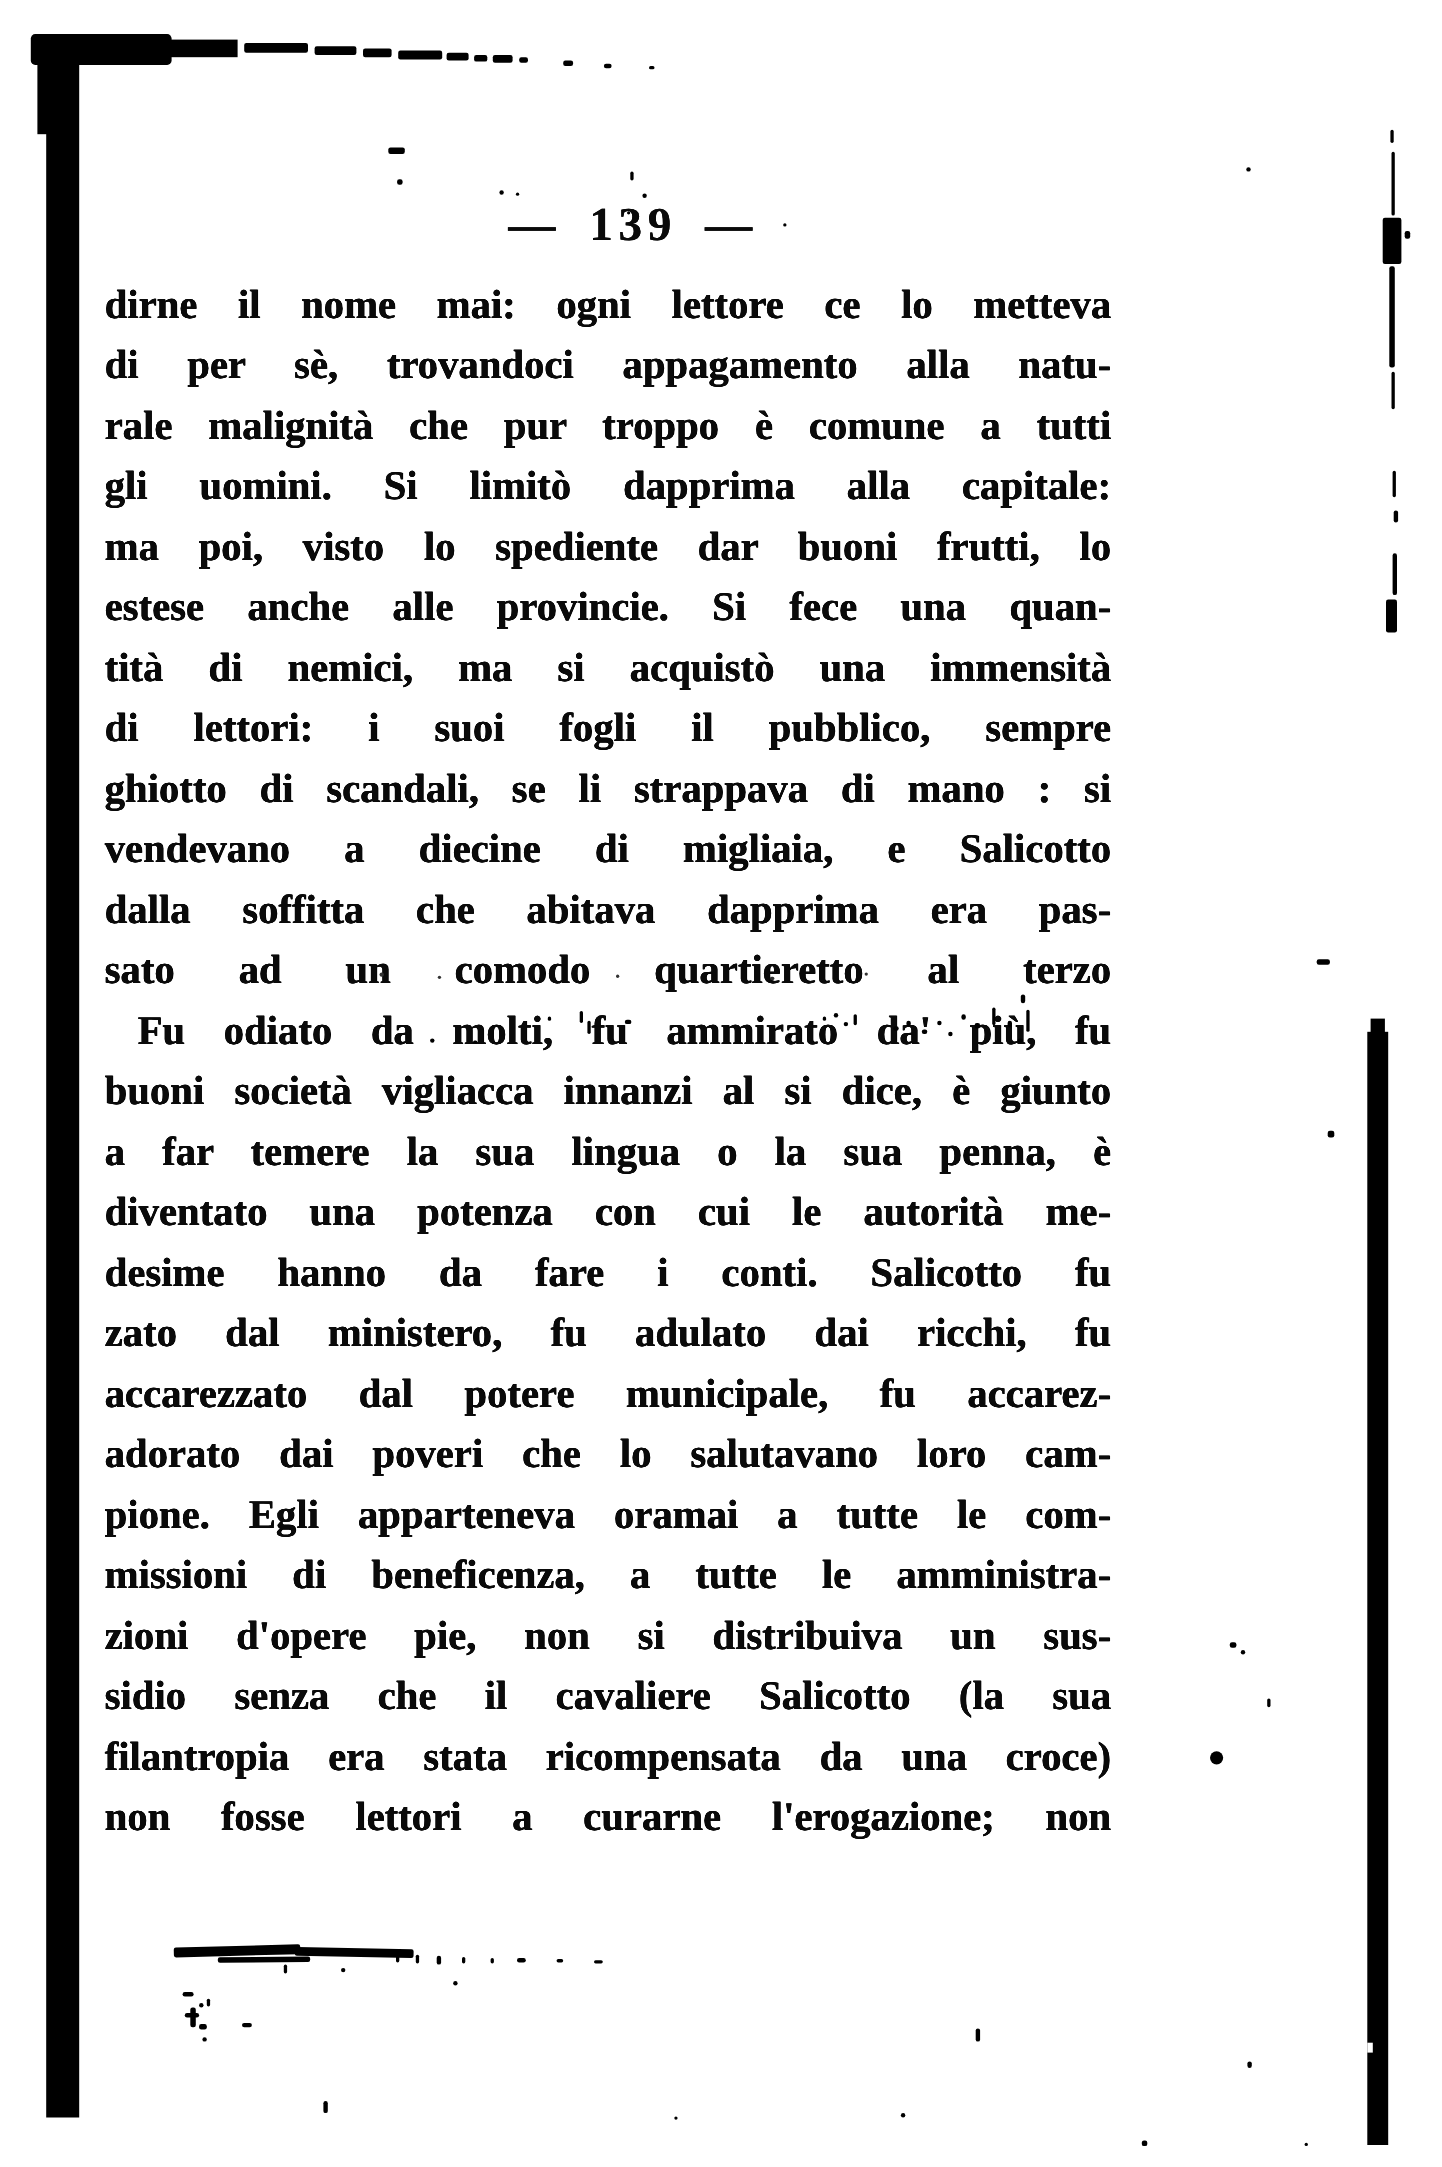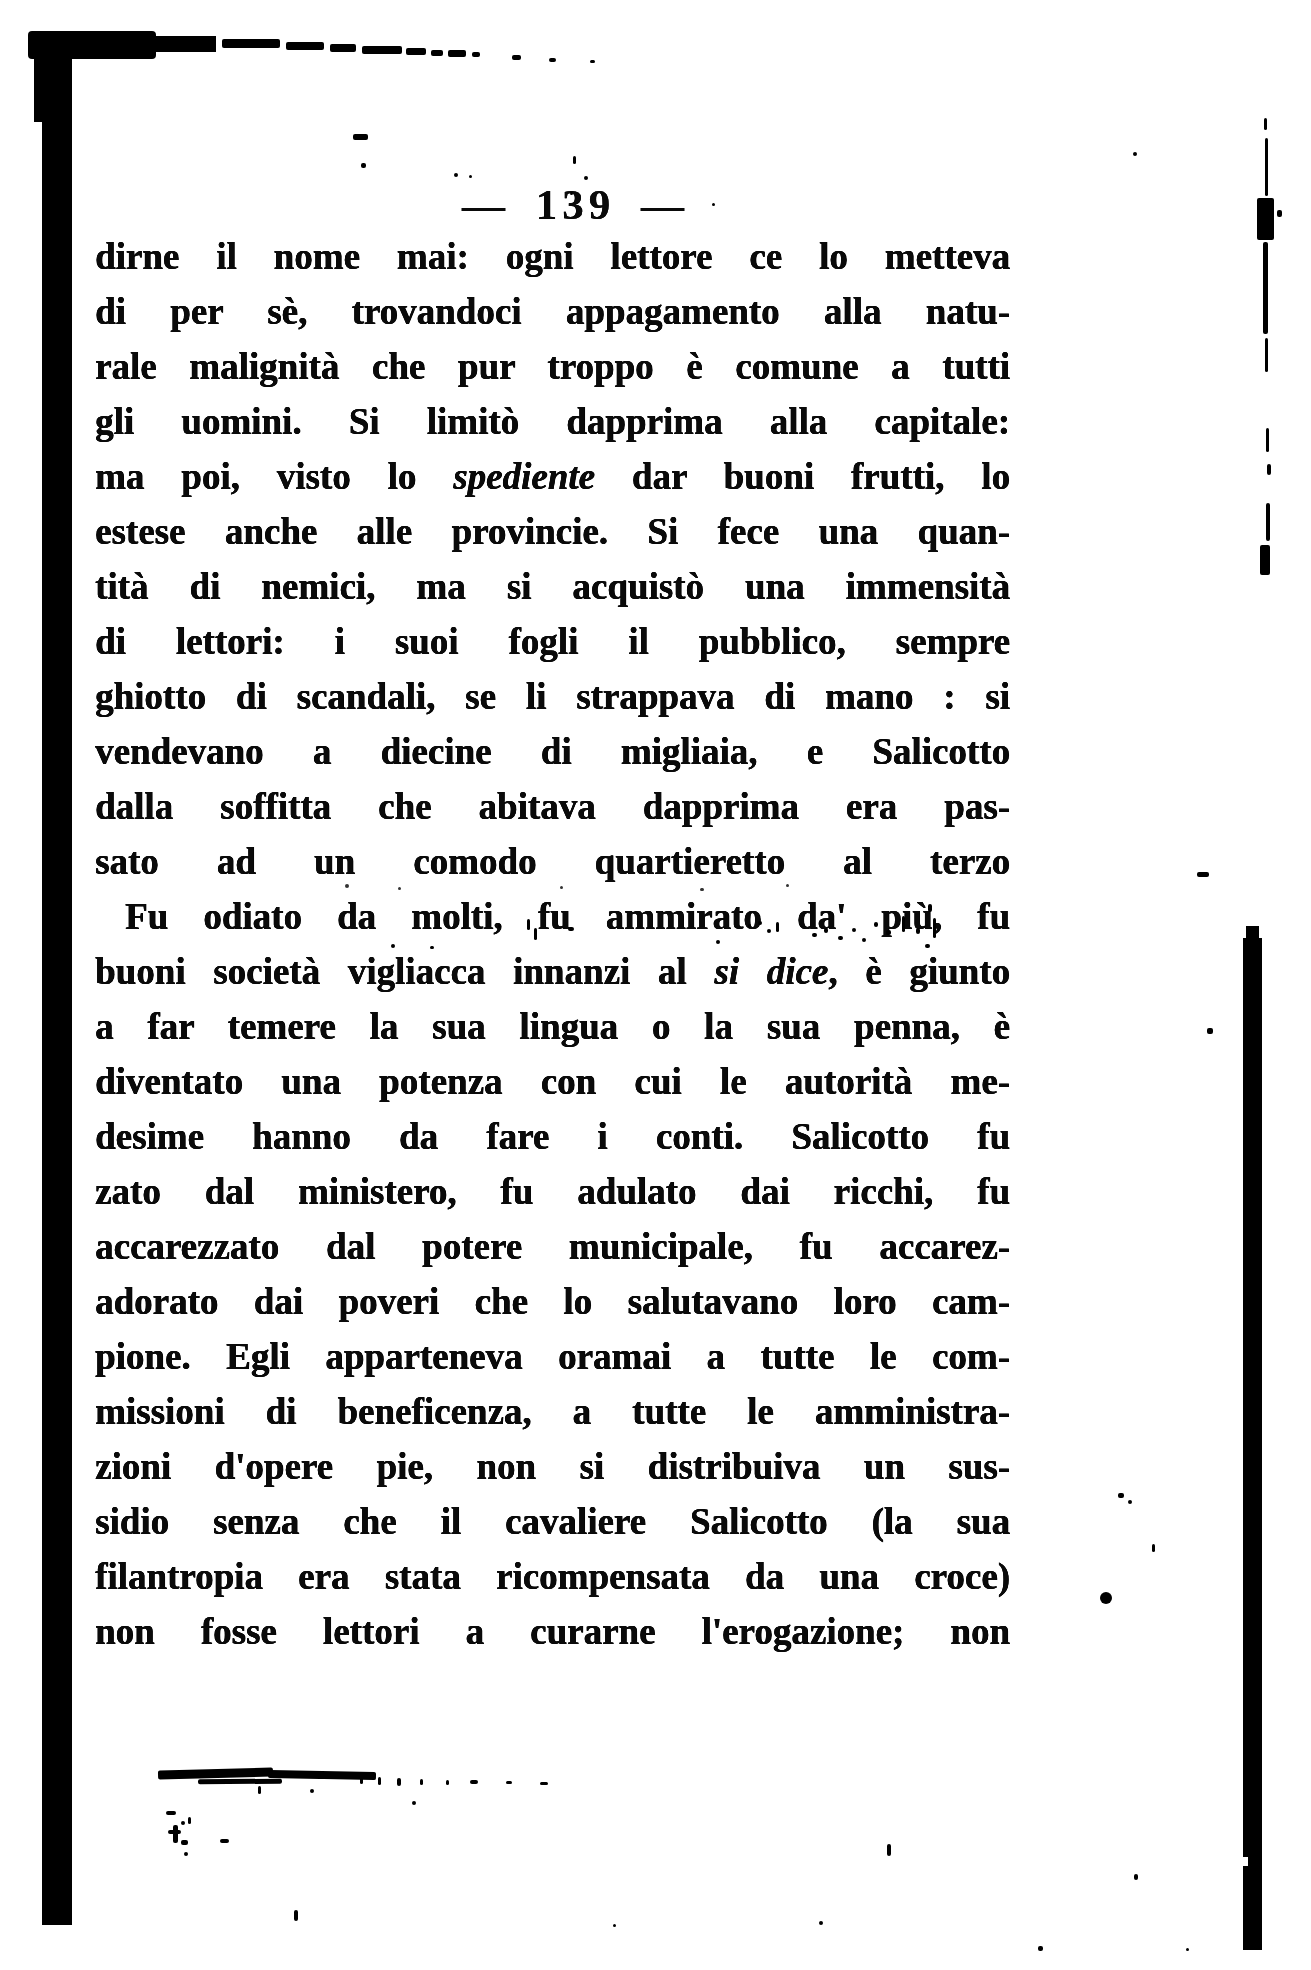--- a/index.html
+++ b/index.html
@@ -1,27 +1,27 @@
 <!DOCTYPE html>
 <html><head>
 <meta charset="utf-8">
 <style>
   html,body{margin:0;padding:0;background:#ffffff;}
   .page{position:relative;width:1311px;height:1970px;background:#ffffff;overflow:hidden;
         font-family:"Liberation Serif","DejaVu Serif",serif;color:#0a0a0a;}
   .pagenum{position:absolute;left:462px;top:180px;font-size:43px;font-weight:700;
            letter-spacing:5px;word-spacing:10px;color:#0a0a0a;
            text-shadow:0 0 .6px #000;}
-  .textblock{position:absolute;left:95px;top:229px;width:915px;}
+  .textblock{position:absolute;left:95px;top:250px;width:915px;}
   .line{height:55px;line-height:55px;font-size:37px;font-weight:700;
         text-align:justify;text-align-last:justify;overflow:hidden;white-space:nowrap;
         text-shadow:0 0 .6px #000,.4px 0 0 #000;}
   .line.indent{padding-left:30px;width:885px;}
   .line.nofill{text-align:left;text-align-last:left;}
-  .it{font-style:italic;}
+  .it{}
   .noise{position:absolute;background:#000;}
   .bar{position:absolute;background:#000;}
   .white{background:#fff;}
 </style>
 </head>
 <body>
 
 <div class="page">
 
   <div class="bar" style="left:42px;top:40px;width:30px;height:1885px;"></div>

